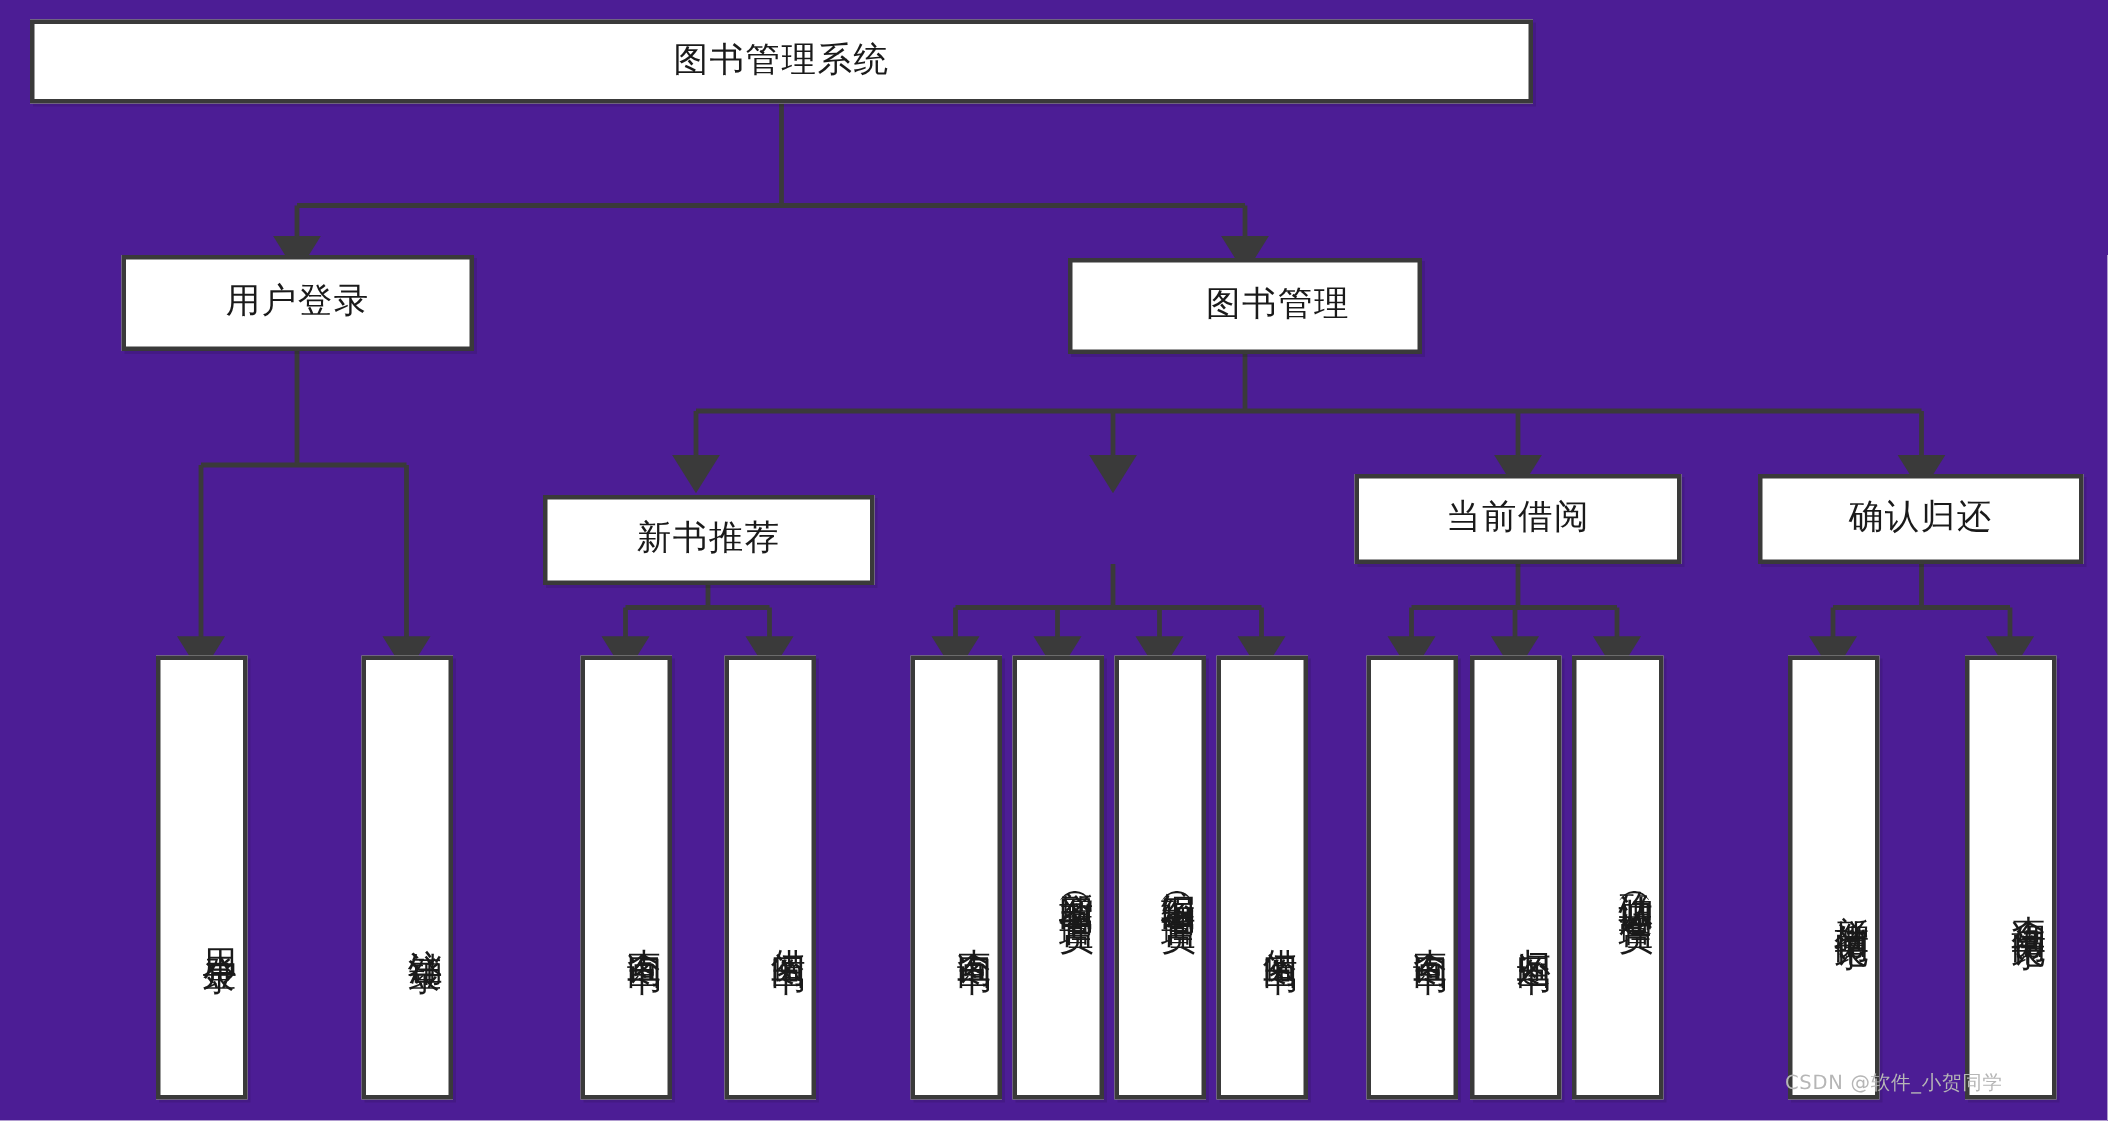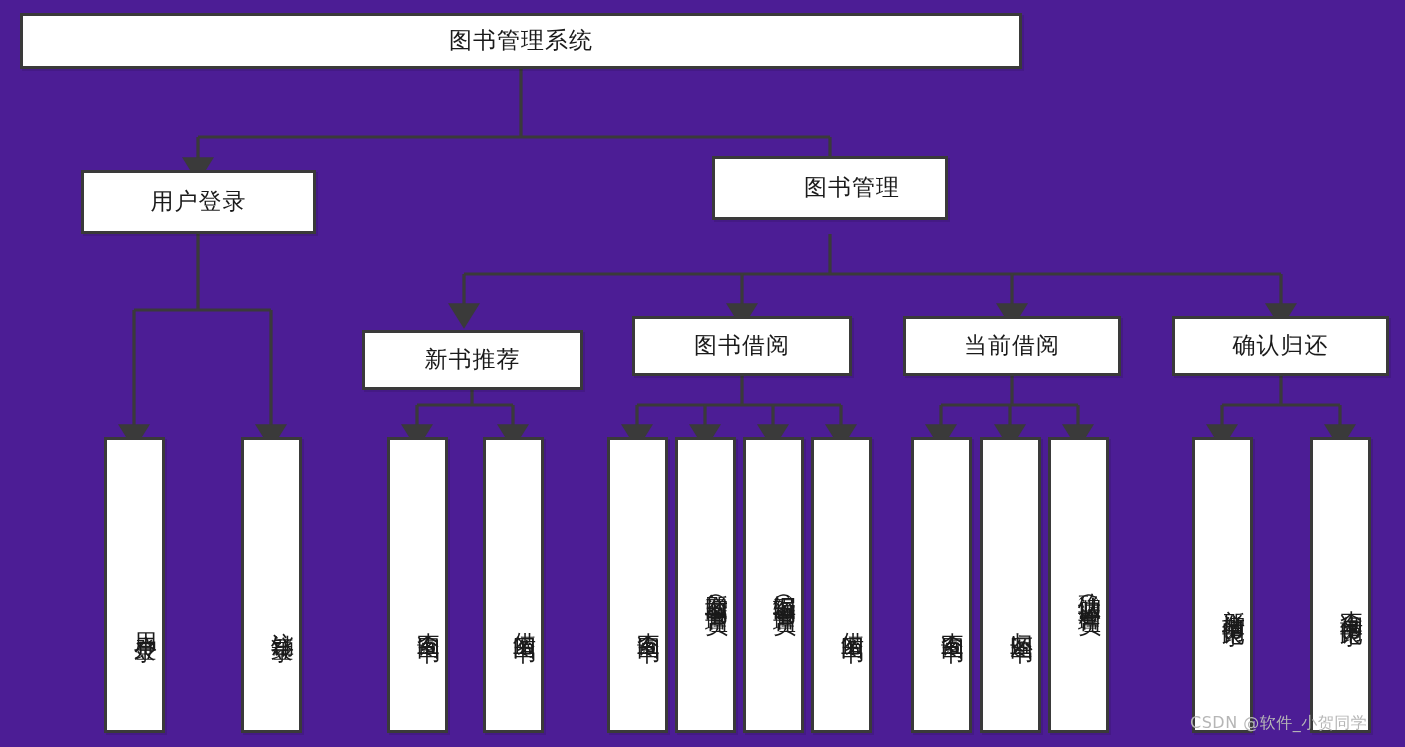--- a/index.html
+++ b/index.html
@@ -53,21 +53,21 @@
   .node.vertical.tall-text {
     align-items: flex-start;
     padding-top: 6px;
   }
   .node-label {
     display: block;
   }
   .watermark {
     position: absolute;
     color: #b6b6b6;
-    font-size: 16px;
+    font-size: 13px;
     white-space: nowrap;
     letter-spacing: 0.5px;
   }
 </style>
 </head>
 <body>
 
 <div id="canvas">
 
   <svg class="wires" viewBox="0 0 1405 747" xmlns="http://www.w3.org/2000/svg">
@@ -120,29 +120,26 @@
     </g>
   </svg>
 
   <div class="node horizontal" style="left:20px; top:13px; width:1002px; height:56px;">
     <span class="node-label">图书管理系统</span>
   </div>
 
   <div class="node horizontal" style="left:81px; top:170px; width:235px; height:64px;">
     <span class="node-label">用户登录</span>
   </div>
-  <div class="node horizontal" style="left:712px; top:156px; width:236px; height:64px;padding-left:44px;">
+  <div class="node horizontal" style="left:712px; top:172px; width:236px; height:64px;padding-left:44px;">
     <span class="node-label">图书管理</span>
   </div>
 
   <div class="node horizontal" style="left:362px; top:330px; width:221px; height:60px;">
     <span class="node-label">新书推荐</span>
-  </div>
-  <div class="node horizontal" style="left:632px; top:316px; width:220px; height:60px;">
-    <span class="node-label">图书借阅</span>
   </div>
   <div class="node horizontal" style="left:903px; top:316px; width:218px; height:60px;align-items:center;">
     <span class="node-label">当前借阅</span>
   </div>
   <div class="node horizontal" style="left:1172px; top:316px; width:217px; height:60px;">
     <span class="node-label">确认归还</span>
   </div>
 
   <div class="node vertical" style="left:104px; top:437px; width:61px; height:296px; padding-top:70px;">
     <span class="node-label">用户登录</span>

